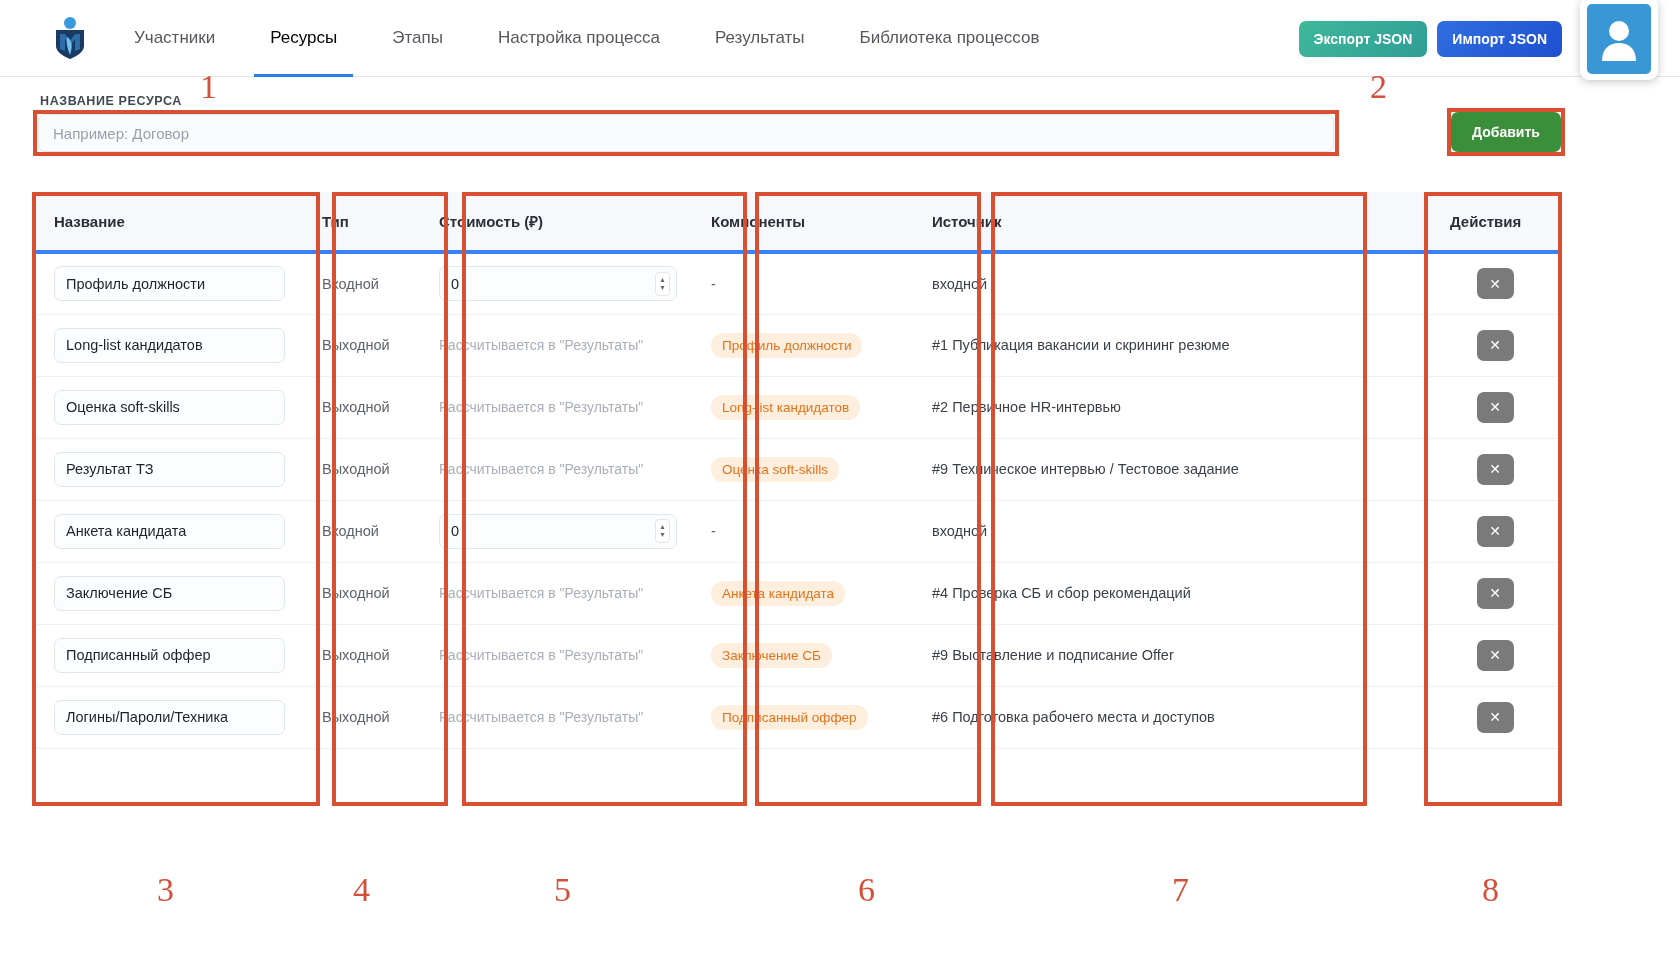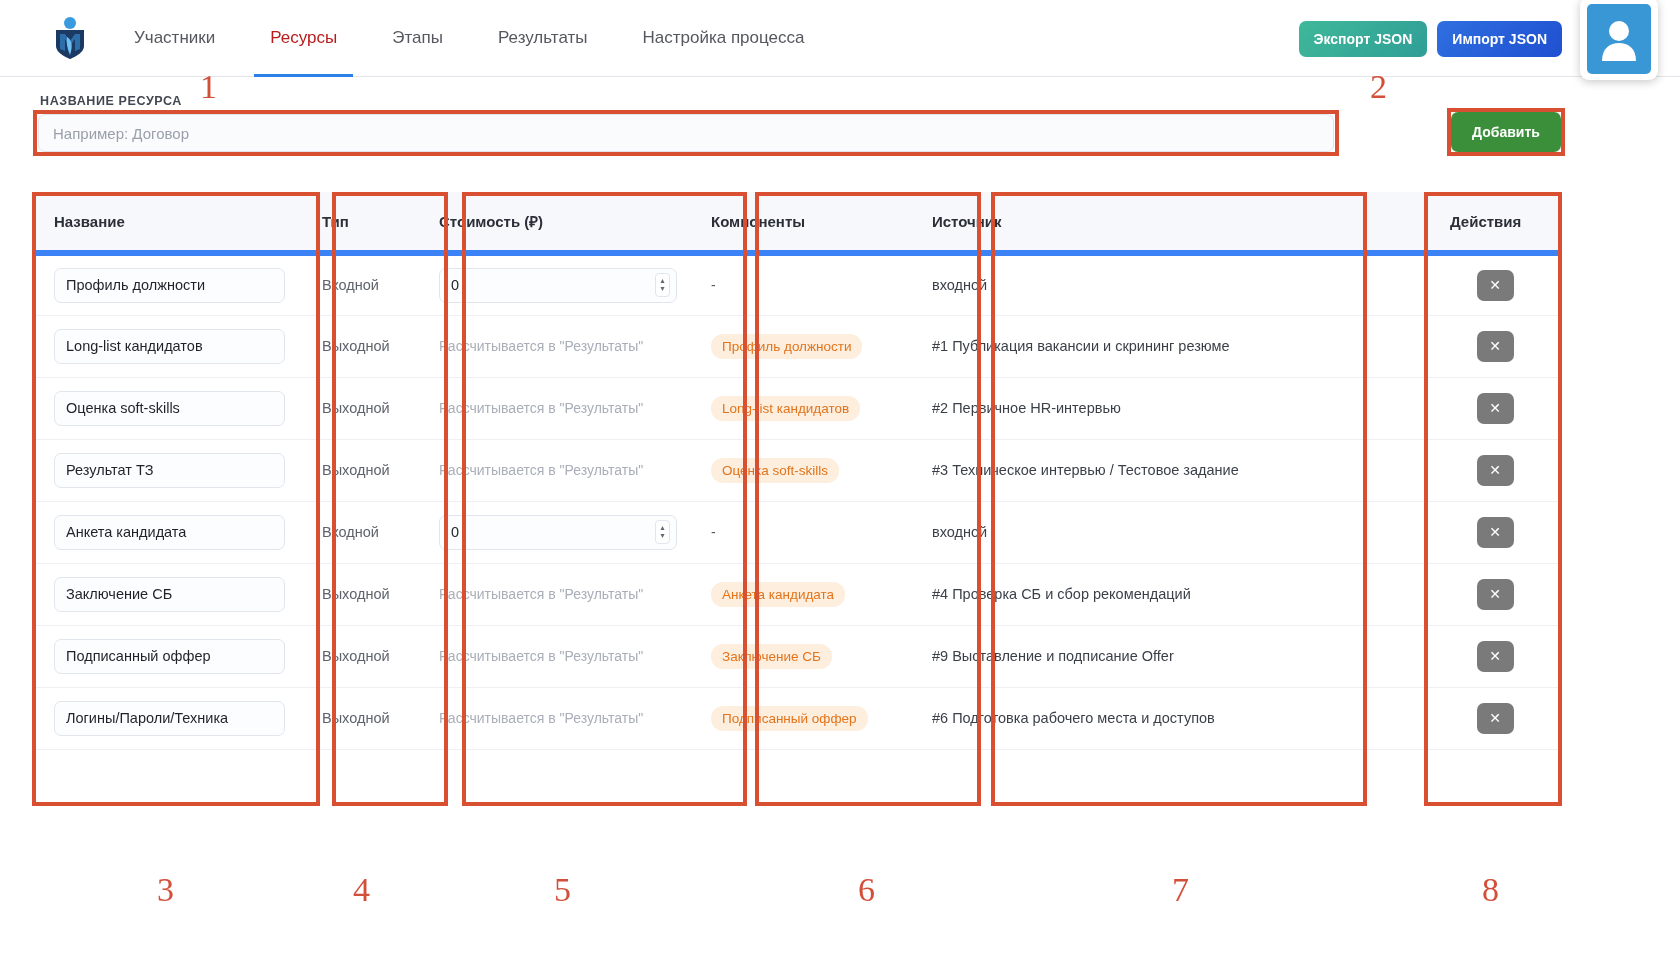--- a/index.html
+++ b/index.html
@@ -44,21 +44,21 @@
     color: #55585e;
     padding: 0 0 0 0;
     margin-right: 55px;
     height: 77px;
     display: flex;
     align-items: center;
     cursor: pointer;
     white-space: nowrap;
   }
   .nav-link:last-child { margin-right: 0; }
-  .nav-link.active { color: #b91c1c; justify-content: center; }
+  .nav-link.active { color: #000000; justify-content: center; }
   .nav-link.active::after {
     content: "";
     position: absolute;
     left: -16px; right: -16px; bottom: 0;
     height: 3px;
     background: #2a7fe8;
   }
 
   .topnav-right {
     position: absolute;
@@ -147,21 +147,21 @@
     border-collapse: collapse;
     table-layout: fixed;
   }
   table.res-table thead th {
     background: #f7f8fb;
     text-align: left;
     font-size: 15px;
     font-weight: bold;
     color: #2b2f38;
     padding: 19px 20px;
-    border-bottom: 6px solid #3b82f6;
+    border-bottom: 4px solid #3b82f6;
     height: 52px;
   }
   table.res-table tbody td {
     border-bottom: 1px solid #eef0f3;
     padding: 11px 20px;
     height: 62px;
     vertical-align: middle;
     font-size: 14.5px;
     color: #3a3f48;
     background: #ffffff;
@@ -280,24 +280,27 @@
       <div class="nav-link">
           <span>Участники</span>
         </div>
       <div class="nav-link active">
           <span>Ресурсы</span>
         </div>
       <div class="nav-link">
           <span>Этапы</span>
         </div>
       <div class="nav-link">
+          <span>Настройка процесса</span>
+        </div>
+      <div class="nav-link">
           <span>Результаты</span>
         </div>
       <div class="nav-link">
-          <span>Настройка процесса</span>
+          <span>Библиотека процессов</span>
         </div>
     </div>
 
     <div class="topnav-right">
       <button class="btn-export">Экспорт JSON</button>
       <button class="btn-import">Импорт JSON</button>
       <div class="avatar-card">
         <div class="avatar-inner">
           <svg width="42" height="48" viewBox="0 0 42 48">
             <circle cx="21" cy="16" r="10" fill="#ffffff"></circle>
@@ -362,21 +365,21 @@
             <td class="col-pad"></td>
             <td class="col-act act-cell">
               <button class="btn-del">✕</button>
             </td>
           </tr>
           <tr>
             <td class="col-name"><input class="cell-input" type="text" value="Результат ТЗ" style=""></td>
             <td class="col-type"><span class="type-text">Выходной</span></td>
             <td class="col-cost"><span class="cost-calc">Рассчитывается в "Результаты"</span></td>
             <td class="col-comp"><span class="chip">Оценка soft-skills</span></td>
-            <td class="col-src"><span class="src-text">#3 Техническое интервью / Тестовое задание</span></td>
+            <td class="col-src"><span class="src-text">#9 Техническое интервью / Тестовое задание</span></td>
             <td class="col-pad"></td>
             <td class="col-act act-cell">
               <button class="btn-del">✕</button>
             </td>
           </tr>
           <tr>
             <td class="col-name"><input class="cell-input" type="text" value="Анкета кандидата" style=""></td>
             <td class="col-type"><span class="type-text">Входной</span></td>
             <td class="col-cost">
               <div class="cost-wrap"><input class="cost-input" type="text" value="0" style=""><div class="spinner">

